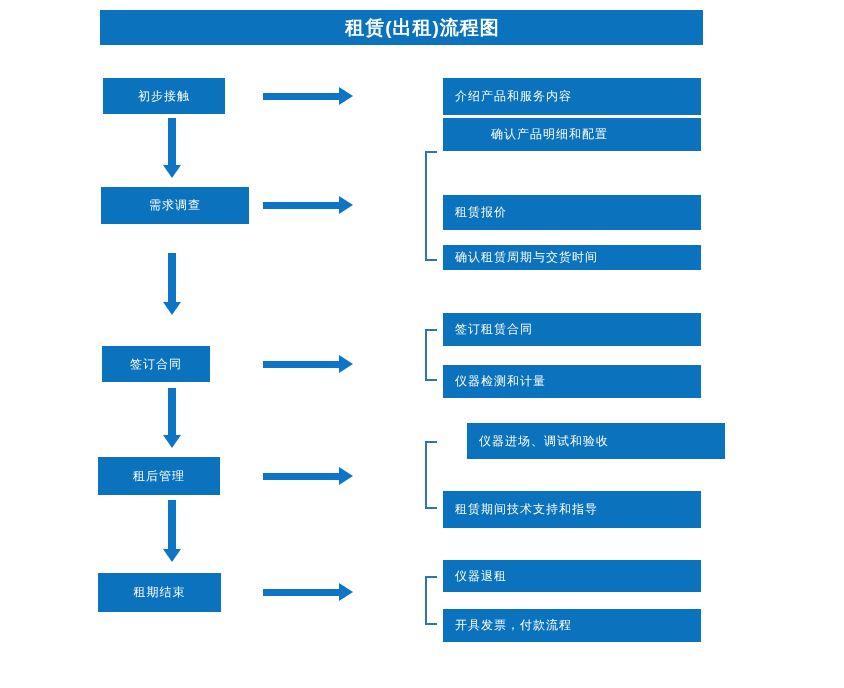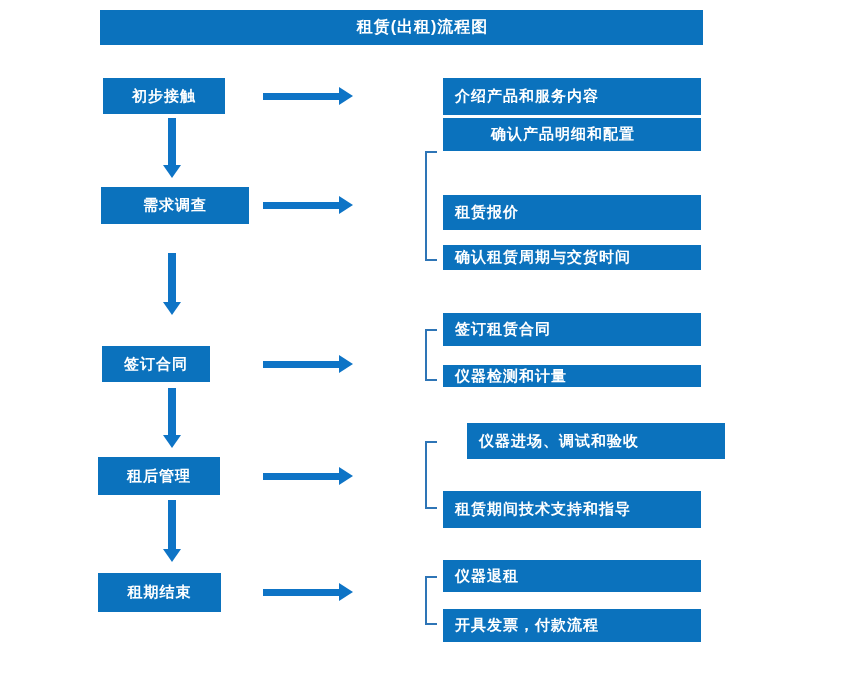--- a/index.html
+++ b/index.html
@@ -18,31 +18,31 @@
     height: 688px;
     background: var(--bg);
     overflow: hidden;
   }
   .title-bar {
     position: absolute;
     left: 100px; top: 10px; width: 603px; height: 35px;
     background: var(--blue);
     color: var(--txt);
     font-weight: bold;
-    font-size: 16px;
+    font-size: 19px;
     display: flex; align-items: center; justify-content: center;
     letter-spacing: 1px;
     padding-left: 42px;
   }
   .box {
     position: absolute;
     background: var(--blue);
     color: var(--txt);
-    font-weight: bold;
-    font-size: 15px;
+    font-weight: normal;
+    font-size: 12px;
     display: flex;
     align-items: center;
     letter-spacing: 1px;
   }
   .step { justify-content: center; width: 122px; height: 36px; }
   .detail { left: 443px; width: 258px; height: 34px; padding-left: 12px; justify-content: flex-start; }
   .harrow { position: absolute; width: 90px; height: 18px; }
   .harrow .shaft { position: absolute; left: 0; top: 6px; width: 77px; height: 7px; background: var(--arrow); }
   .harrow .head {
     position: absolute; left: 76px; top: 0; width: 0; height: 0;
@@ -83,21 +83,21 @@
   <div class="box step" style="left:98px; top:457px; height:38px;">租后管理</div>
   <div class="box step" style="left:98px; top:573px; width:123px; height:39px;">租期结束</div>
 
   <div class="box detail" style="top:78px; height:37px;">介绍产品和服务内容</div>
 
   <div class="box detail" style="top:118px; height:33px;padding-left:48px;">确认产品明细和配置</div>
   <div class="box detail" style="top:195px; height:35px;">租赁报价</div>
   <div class="box detail" style="top:245px; height:25px;">确认租赁周期与交货时间</div>
 
   <div class="box detail" style="top:313px; height:33px;">签订租赁合同</div>
-  <div class="box detail" style="top:365px; height:22px;">仪器检测和计量</div>
+  <div class="box detail" style="top:365px; height:33px;">仪器检测和计量</div>
 
   <div class="box detail" style="top:423px; height:36px;margin-left:24px;">仪器进场、调试和验收</div>
   <div class="box detail" style="top:491px; height:37px;">租赁期间技术支持和指导</div>
 
   <div class="box detail" style="top:560px; height:32px;">仪器退租</div>
   <div class="box detail" style="top:609px; height:33px;">开具发票，付款流程</div>
 
   <div class="harrow" style="left:263px; top:87px;">
     <div class="shaft"></div>
     <div class="head"></div>

